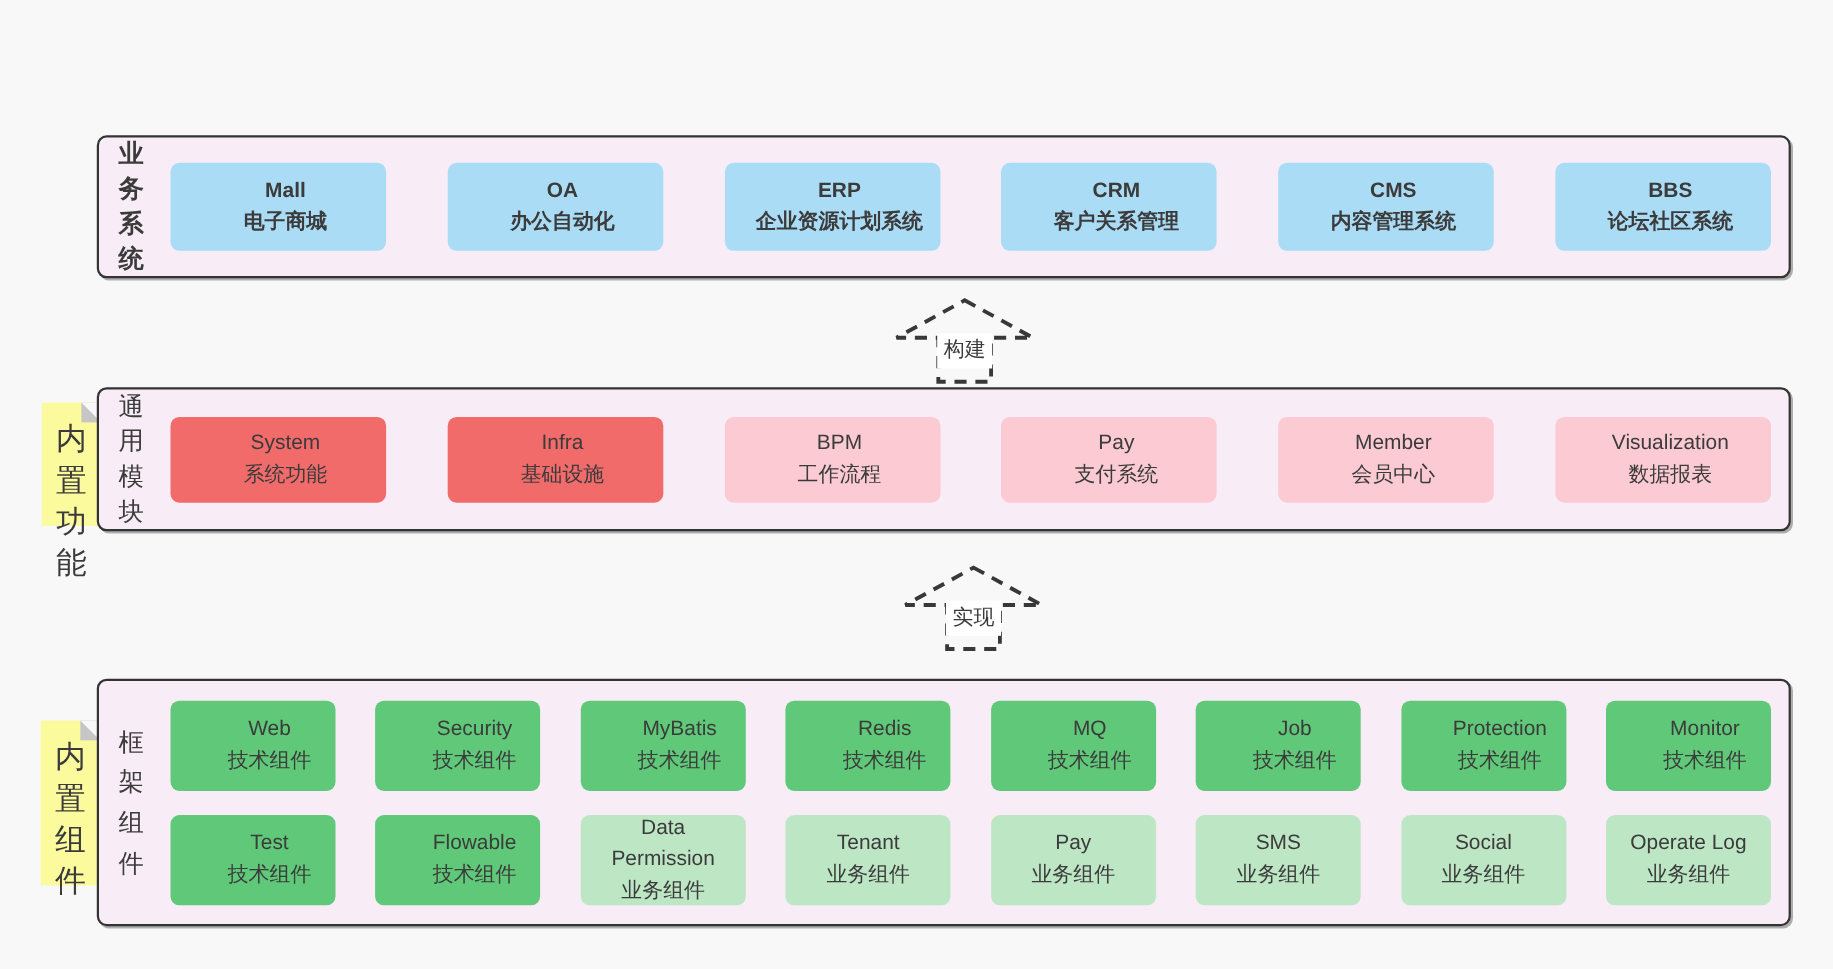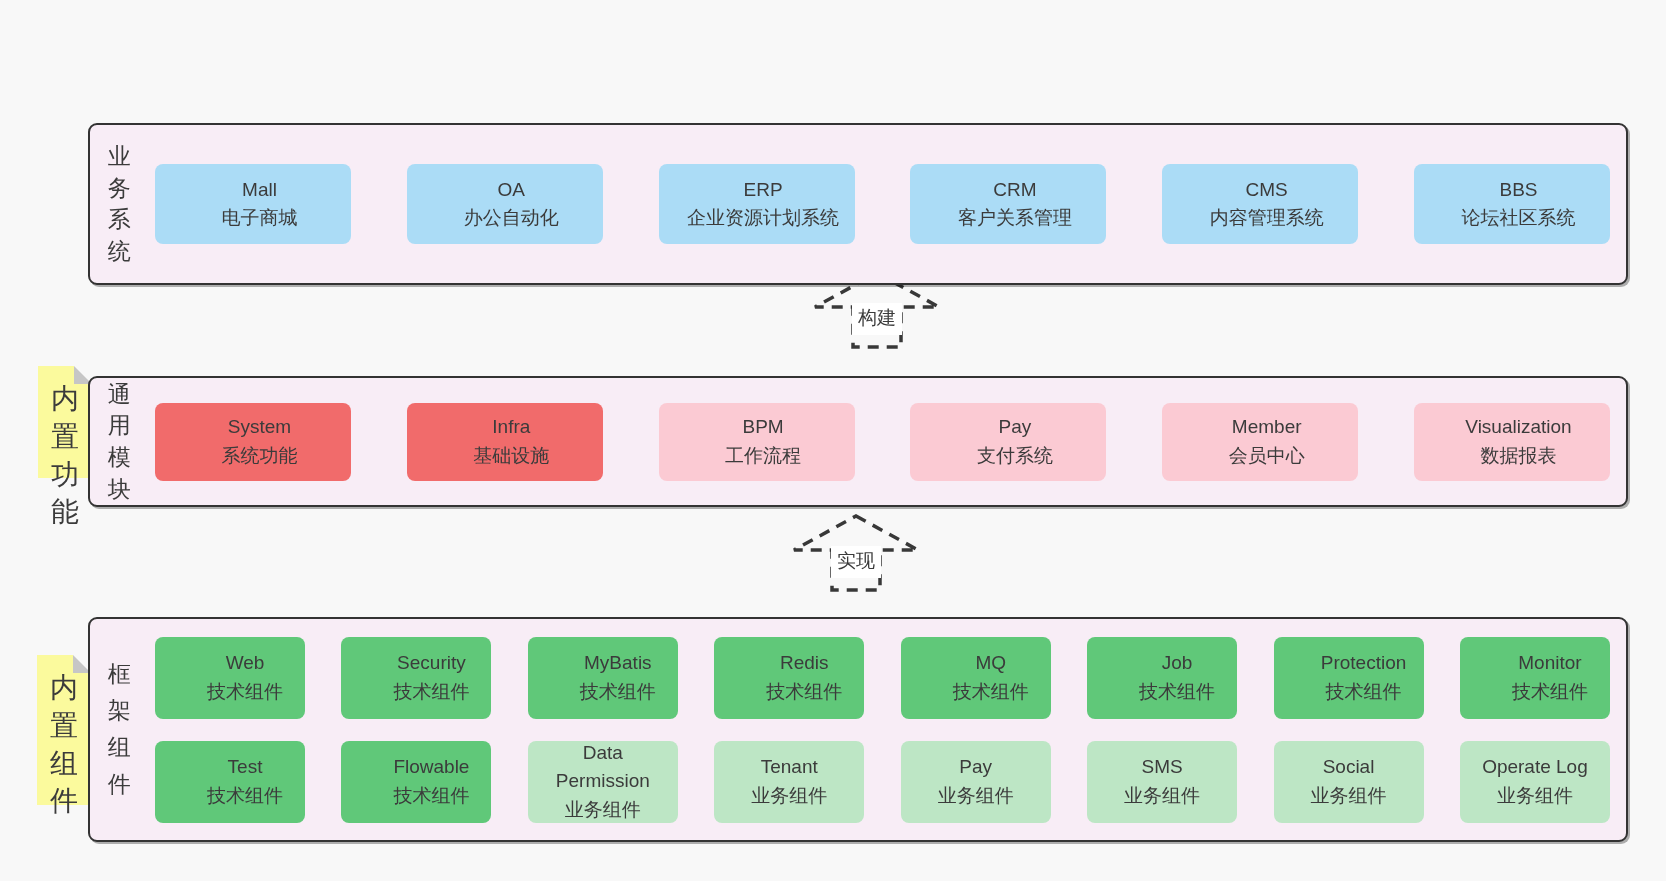--- a/index.html
+++ b/index.html
@@ -16,22 +16,22 @@
     color:var(--text);
   }
   .panel{
     position:absolute; left:88px; width:1540px;
     background:var(--panel-bg);
     border:2px solid var(--panel-border);
     border-radius:9px;
     box-shadow:2px 2px 0 rgba(0,0,0,0.30);
     z-index:2;
   }
-  .panel-1{top:123px;height:162px;}
-  .panel-2{top:376px;height:131px;}
+  .panel-1{top:123px;height:130px;font-weight:bold;}
+  .panel-2{top:352px;height:131px;}
   .panel-3{top:617px;height:225px;}
   .v-text{
     width:1.15em; word-break:break-all; text-align:center;
     font-size:23px; line-height:1.38; color:var(--text); white-space:normal;
   }
   .layer-label{
     position:absolute; left:16px; top:50%; transform:translateY(-50%);
   }
   .panel-3 .layer-label{line-height:1.6;}
   .box-row{
@@ -62,21 +62,21 @@
   .note::before{
     content:""; position:absolute; top:0; right:0; width:0; height:0;
     border-bottom:18px solid var(--note-fold);
     border-right:18px solid var(--page-bg);
   }
   .note-1{left:38px; top:366px; height:112px;}
   .note-2{left:37px; top:655px; height:150px;}
   .note .v-text{font-size:28px; line-height:1.35;}
   .up-arrow{position:absolute; width:130px; height:80px; z-index:1;}
   .arrow-1{left:812px; top:270px;}
-  .arrow-2{left:791px; top:513px;text-align:center;}
+  .arrow-2{left:820px; top:513px;text-align:center;}
   .up-arrow svg{position:absolute; left:0; top:0;}
   .arrow-label{
     position:absolute; left:50%; top:33px; transform:translateX(-50%);
     background:var(--label-bg); padding:2px 6px 4px 6px;
     font-size:19px; color:var(--text); white-space:nowrap;
   }
 </style>
 </head>
 <body>
 

